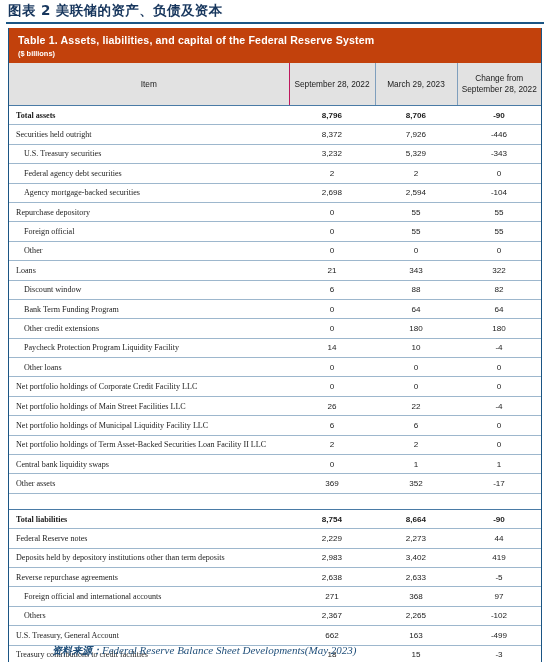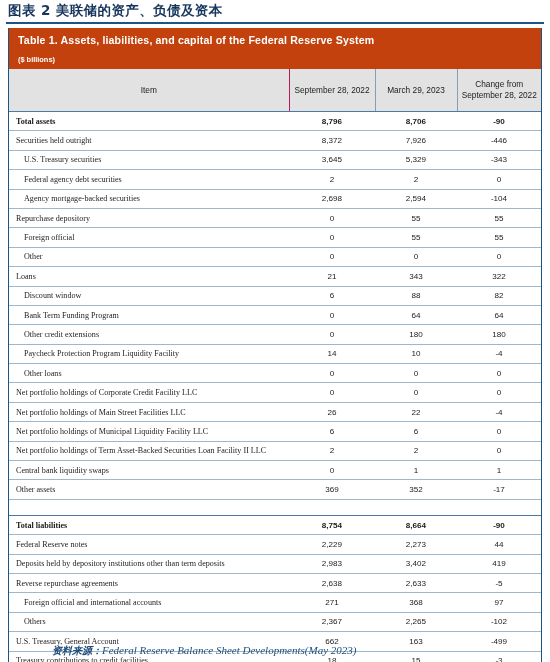--- a/index.html
+++ b/index.html
@@ -61,21 +61,21 @@
   }
   .banner-title {
     font-size: 10.6px;
     font-weight: bold;
     letter-spacing: 0.15px;
     line-height: 13px;
   }
   .banner-sub {
     font-size: 7.4px;
     font-weight: bold;
-    margin-top: 8px;
+    margin-top: 2px;
     line-height: 9px;
   }
 
   
   table.fed {
     width: 100%;
     border-collapse: collapse;
     table-layout: fixed;
     font-size: 8.1px;
     color: #1c1c1c;
@@ -195,21 +195,21 @@
             <td class="num">-90</td>
           </tr>
           <tr class="">
             <td class="label">Securities held outright</td>
             <td class="num">8,372</td>
             <td class="num">7,926</td>
             <td class="num">-446</td>
           </tr>
           <tr class="lvl1">
             <td class="label">U.S. Treasury securities</td>
-            <td class="num">3,645</td>
+            <td class="num">3,232</td>
             <td class="num">5,329</td>
             <td class="num">-343</td>
           </tr>
           <tr class="lvl1">
             <td class="label">Federal agency debt securities</td>
             <td class="num">2</td>
             <td class="num">2</td>
             <td class="num">0</td>
           </tr>
           <tr class="lvl1">

